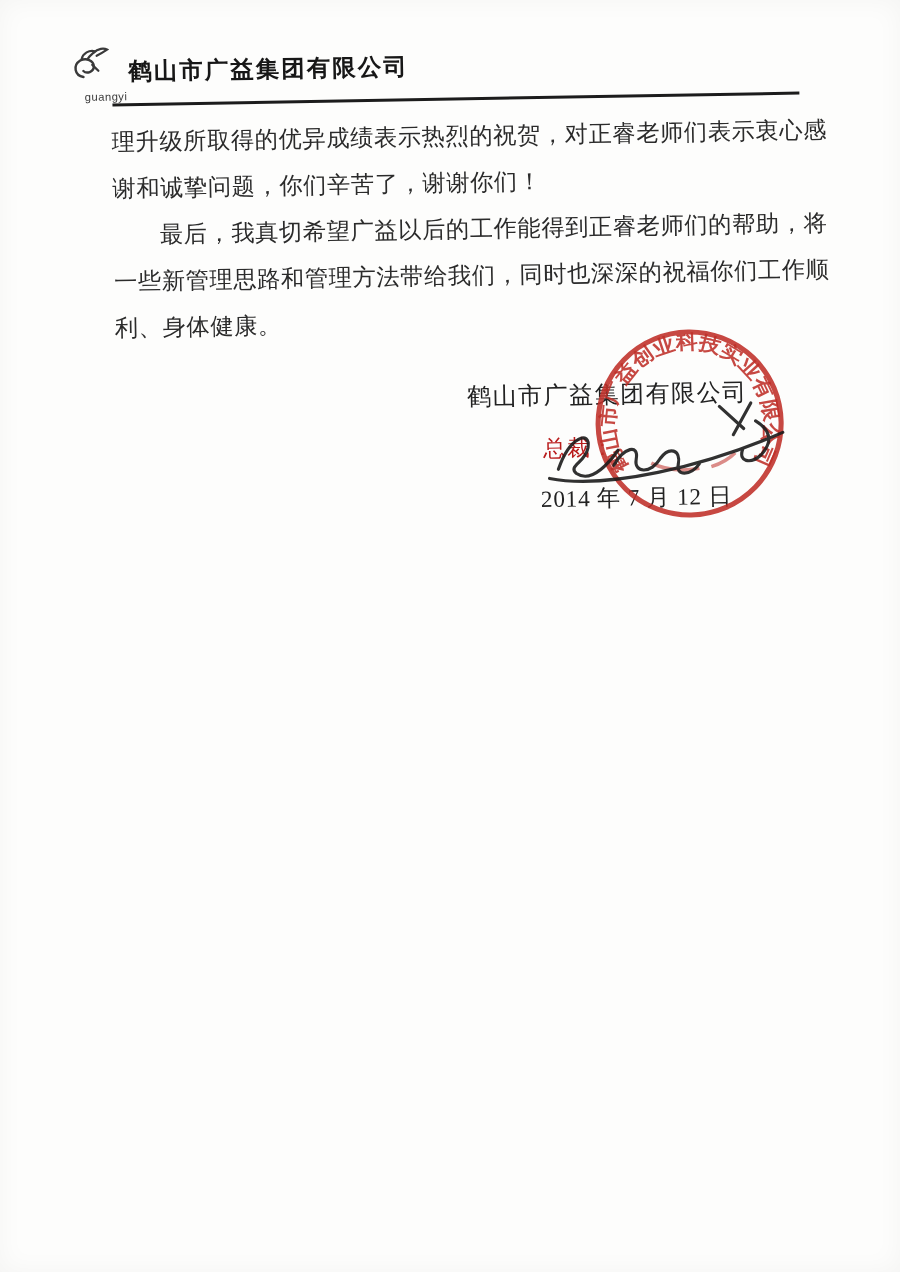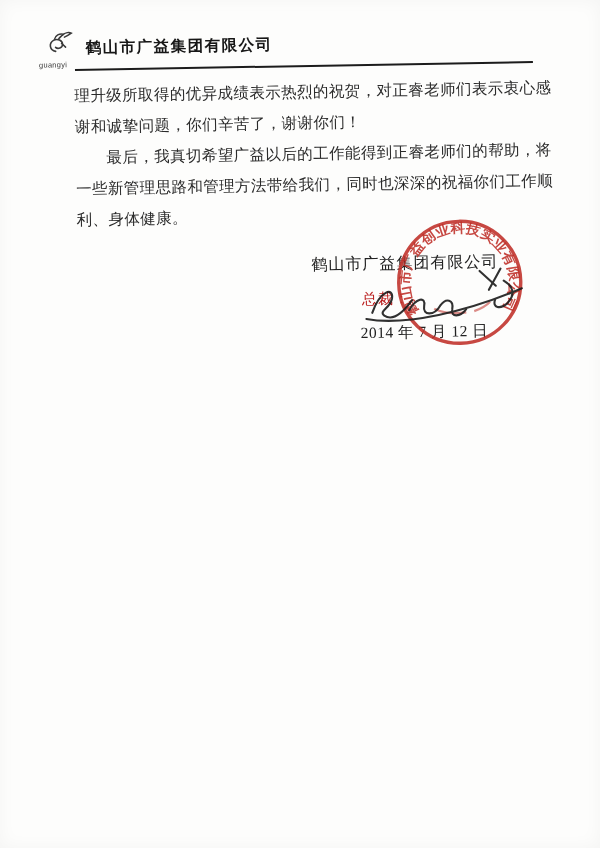--- a/index.html
+++ b/index.html
@@ -20,21 +20,21 @@
     position:absolute;left:0;top:0;width:600px;height:848px;
     transform:rotate(-1deg);
     transform-origin:75px 71px;
   }
   
   .logo{position:absolute;left:42px;top:29px;width:40px;height:44px;}
   .logo svg{display:block;}
   .logo-word{
     position:absolute;left:39px;top:60px;width:46px;
     font-family:"Liberation Sans","DejaVu Sans",sans-serif;
-    font-size:7.5px;color:#3a3a3a;text-align:left;letter-spacing:.3px;
+    font-size:7.5px;color:#3a3a3a;text-align:right;letter-spacing:.3px;
   }
   .company-header{
     position:absolute;left:86px;top:38px;
     font-size:15.5px;font-weight:bold;color:#171717;
     letter-spacing:1.5px;white-space:nowrap;
   }
   .header-rule{
     position:absolute;left:75px;top:69px;width:458px;height:2px;
     background:#1c1c1c;
   }

